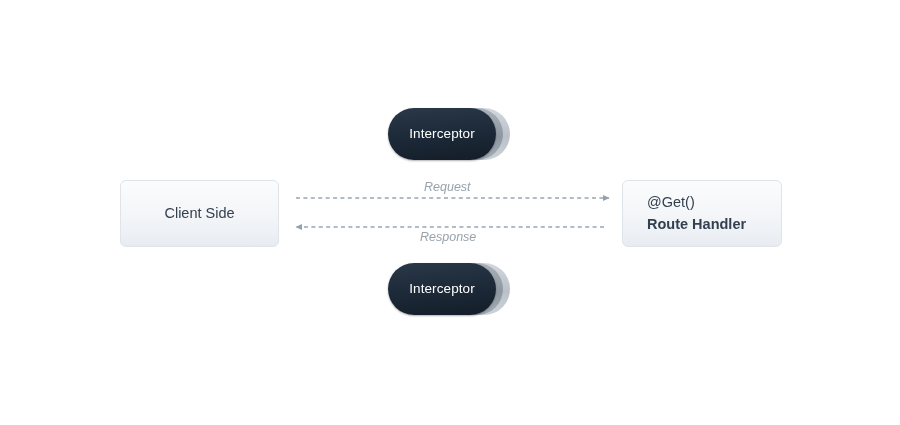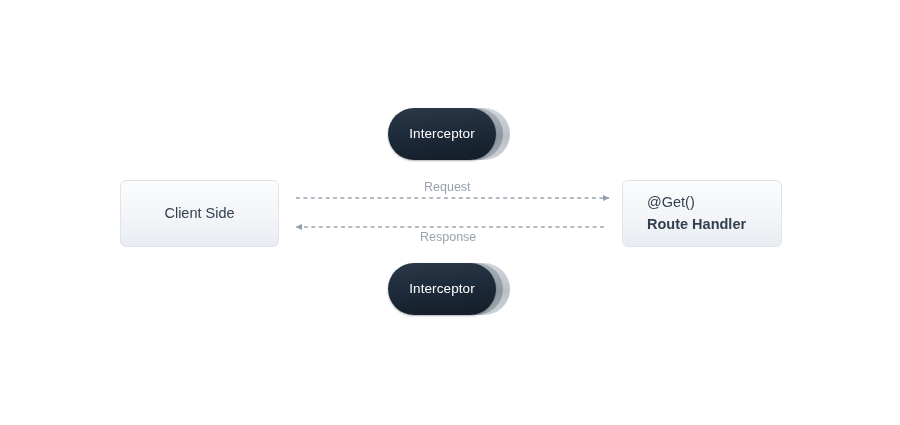--- a/index.html
+++ b/index.html
@@ -109,20 +109,21 @@
     left: 0;
     top: 0;
     width: 900px;
     height: 425px;
     pointer-events: none;
   }
 
   .flow-label {
     position: absolute;
     font-size: 12.5px;
+    font-style: italic;
     color: #98a2ad;
     white-space: nowrap;
   }
   .flow-label.request  { left: 424px; top: 180px; }
   .flow-label.response { left: 420px; top: 230px; text-align: center; }
 </style>
 </head>
 <body>
 
 <div class="canvas">

